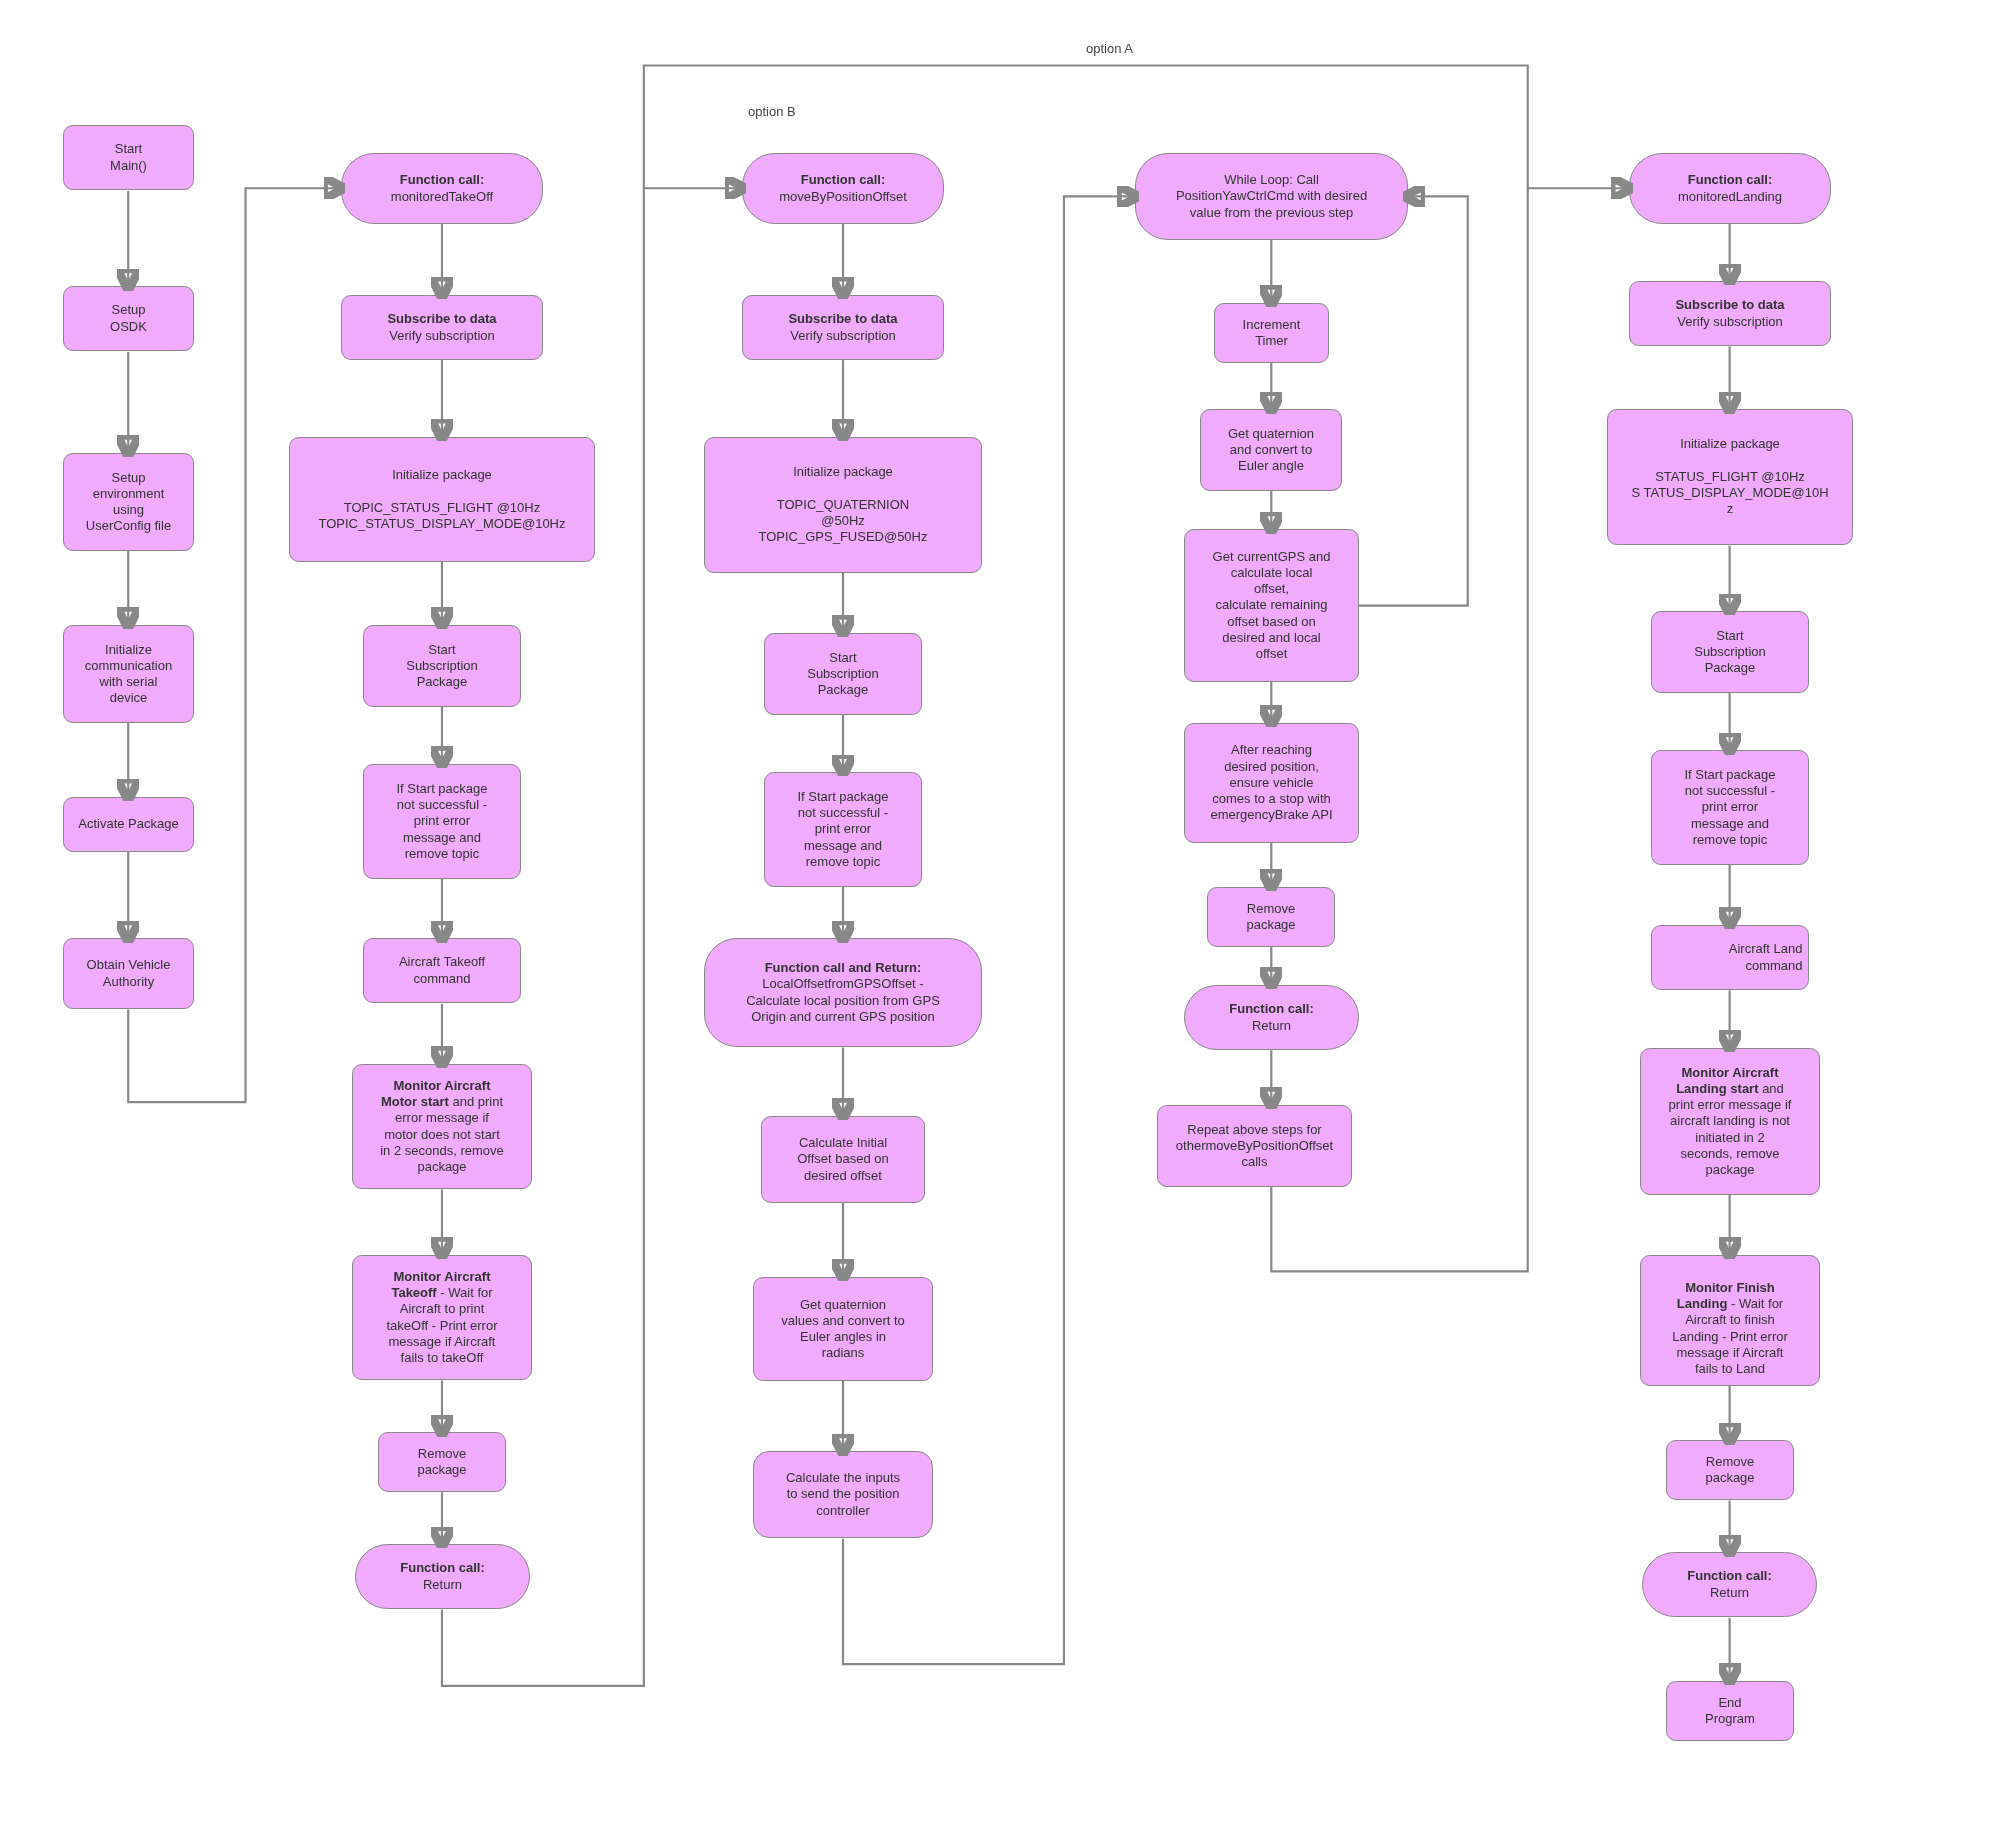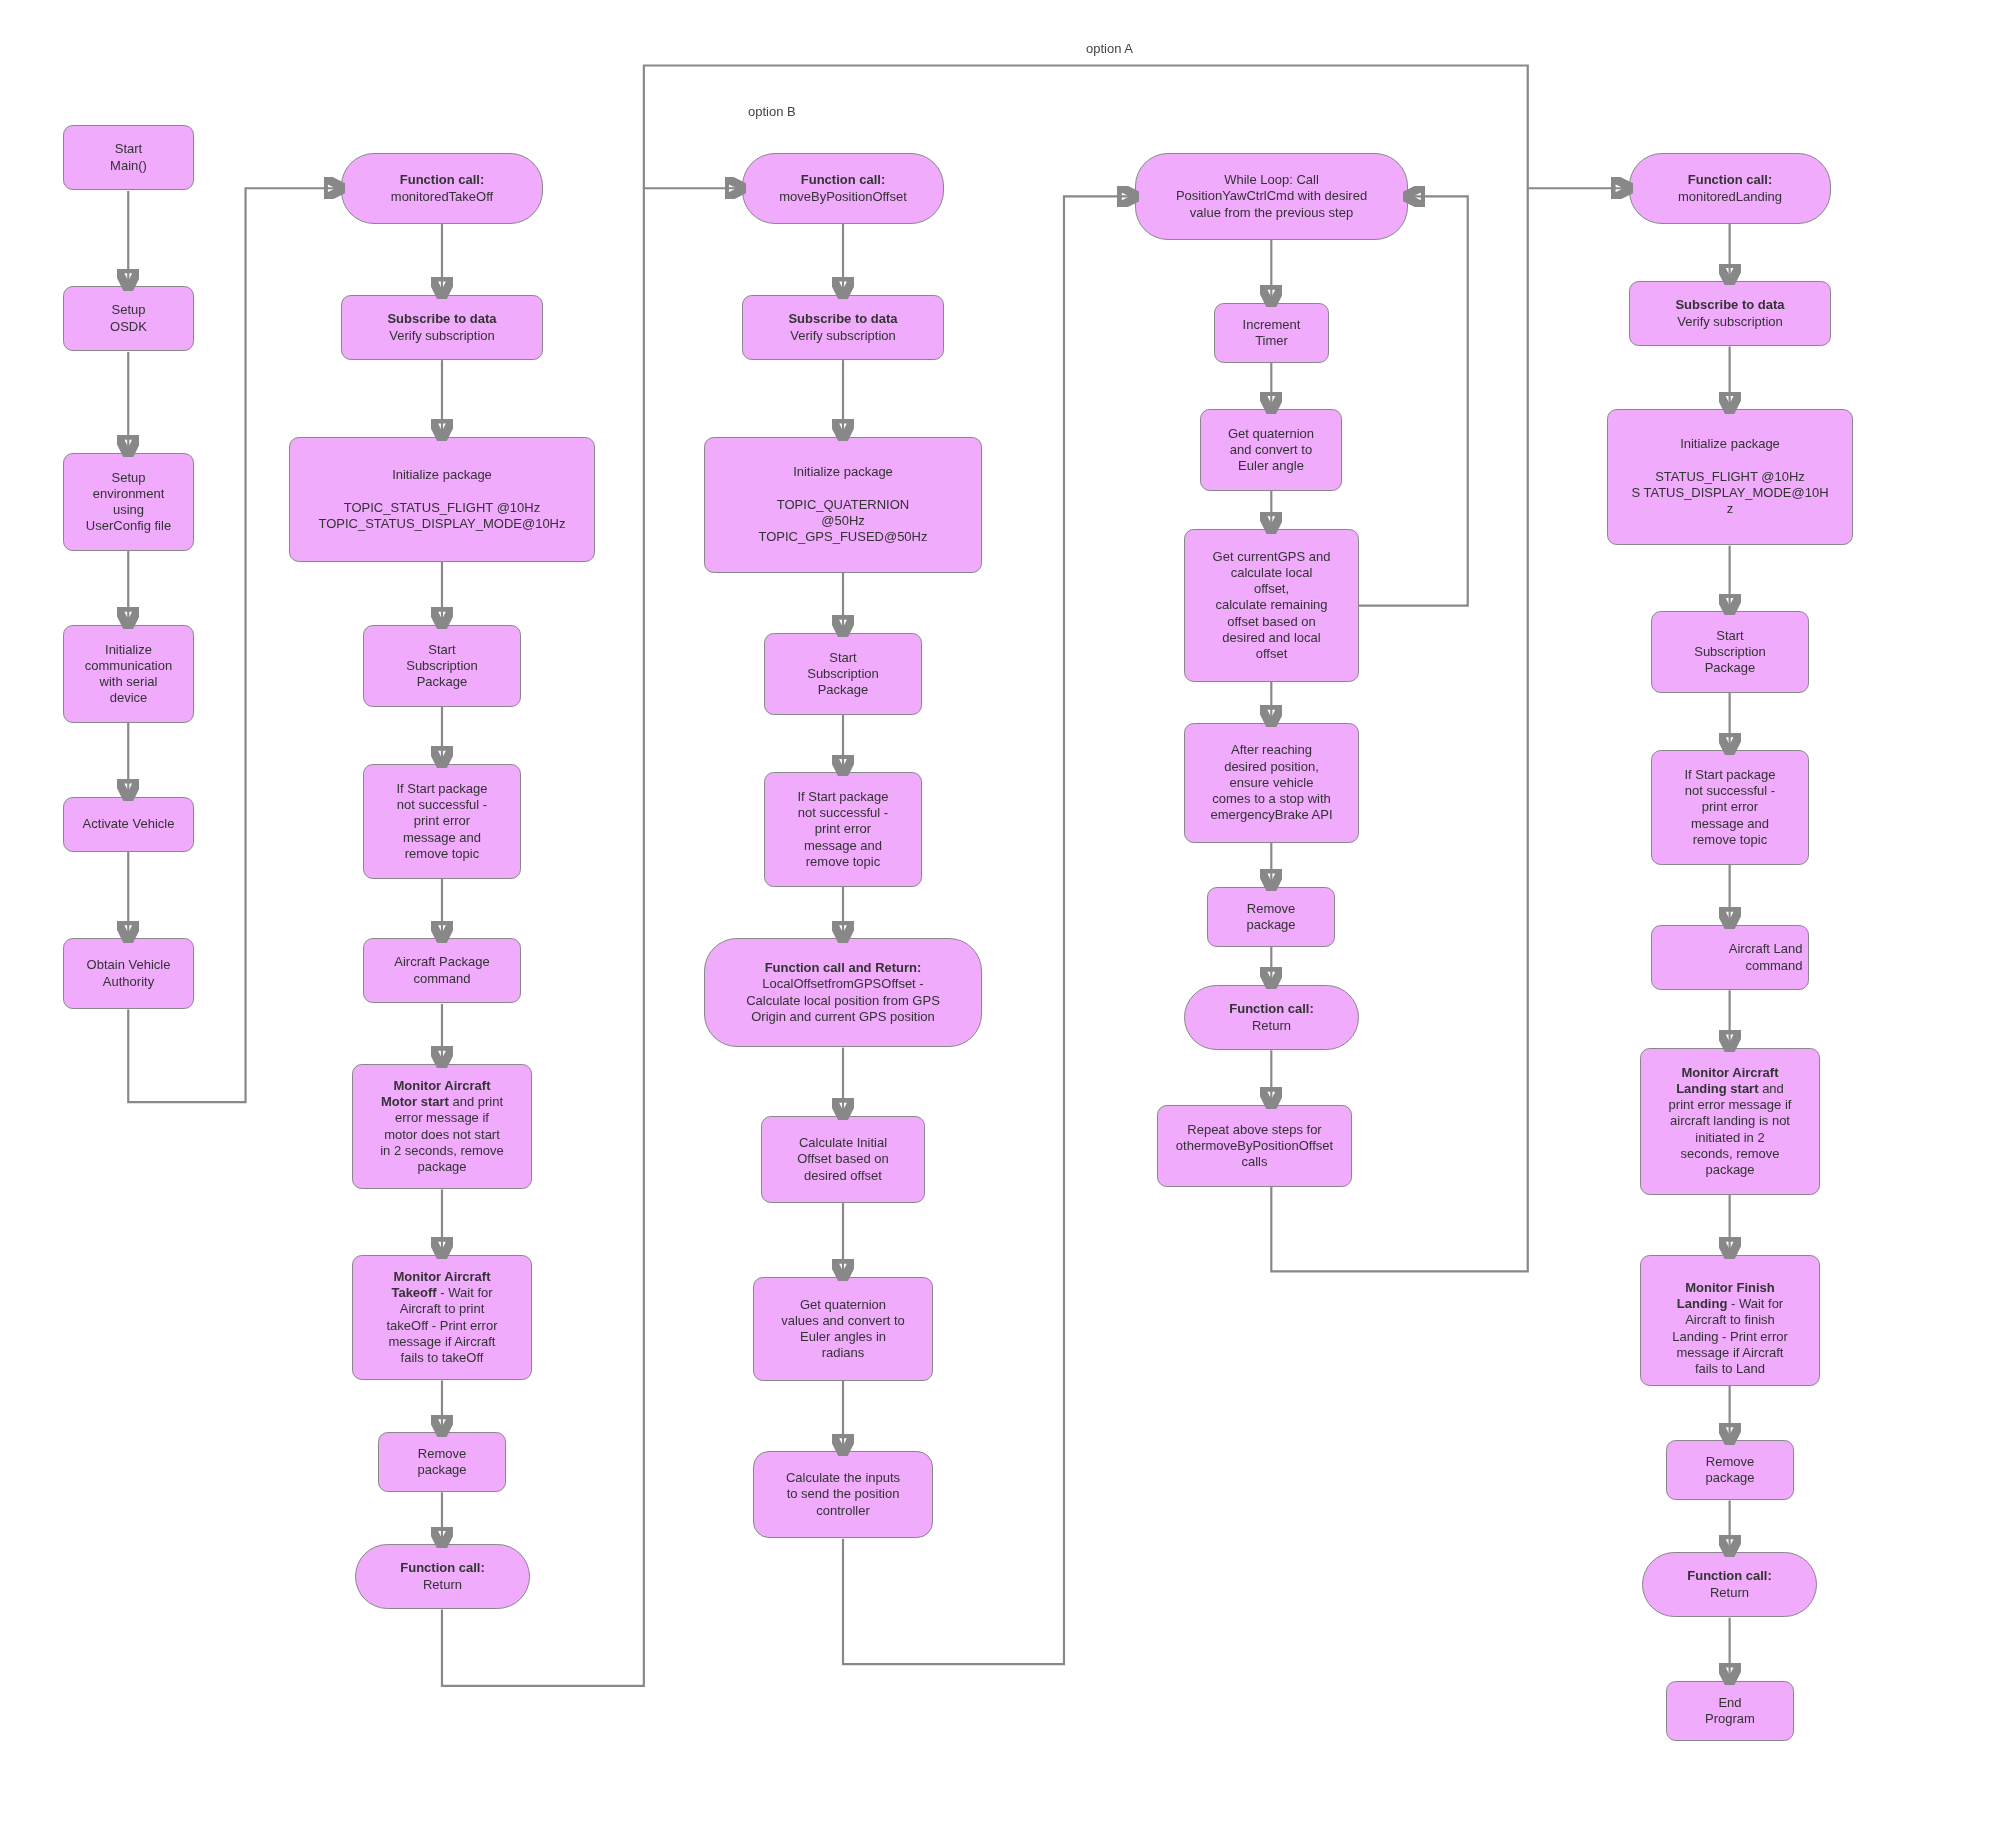--- a/index.html
+++ b/index.html
@@ -52,21 +52,21 @@
 using
 UserConfig file</span>
   </div>
   <div class="node" style="left:63px; top:625px; width:131px; height:98px;">
     <span class="label">Initialize
 communication
 with serial
 device</span>
   </div>
   <div class="node" style="left:63px; top:797px; width:131px; height:55px;">
-    <span class="label">Activate Vehicle</span>
+    <span class="label">Activate Package</span>
   </div>
   <div class="node" style="left:63px; top:938px; width:131px; height:71px;">
     <span class="label">Obtain Vehicle
 Authority</span>
   </div>
 
   <div class="node pill" style="left:341px; top:153px; width:202px; height:71px;">
     <span class="label"><b>Function call:</b><br><span>monitoredTakeOff</span></span>
   </div>
   <div class="node" style="left:341px; top:295px; width:202px; height:65px;">
@@ -84,21 +84,21 @@
 Package</span>
   </div>
   <div class="node" style="left:363px; top:764px; width:158px; height:115px;">
     <span class="label">If Start package
 not successful -
 print error
 message and
 remove topic</span>
   </div>
   <div class="node" style="left:363px; top:938px; width:158px; height:65px;">
-    <span class="label">Aircraft Package
+    <span class="label">Aircraft Takeoff
 command</span>
   </div>
   <div class="node" style="left:352px; top:1064px; width:180px; height:125px;">
     <span class="label"><b>Monitor Aircraft
 Motor start</b><span> and print
 error message if
 motor does not start
 in 2 seconds, remove
 package</span></span>
   </div>

